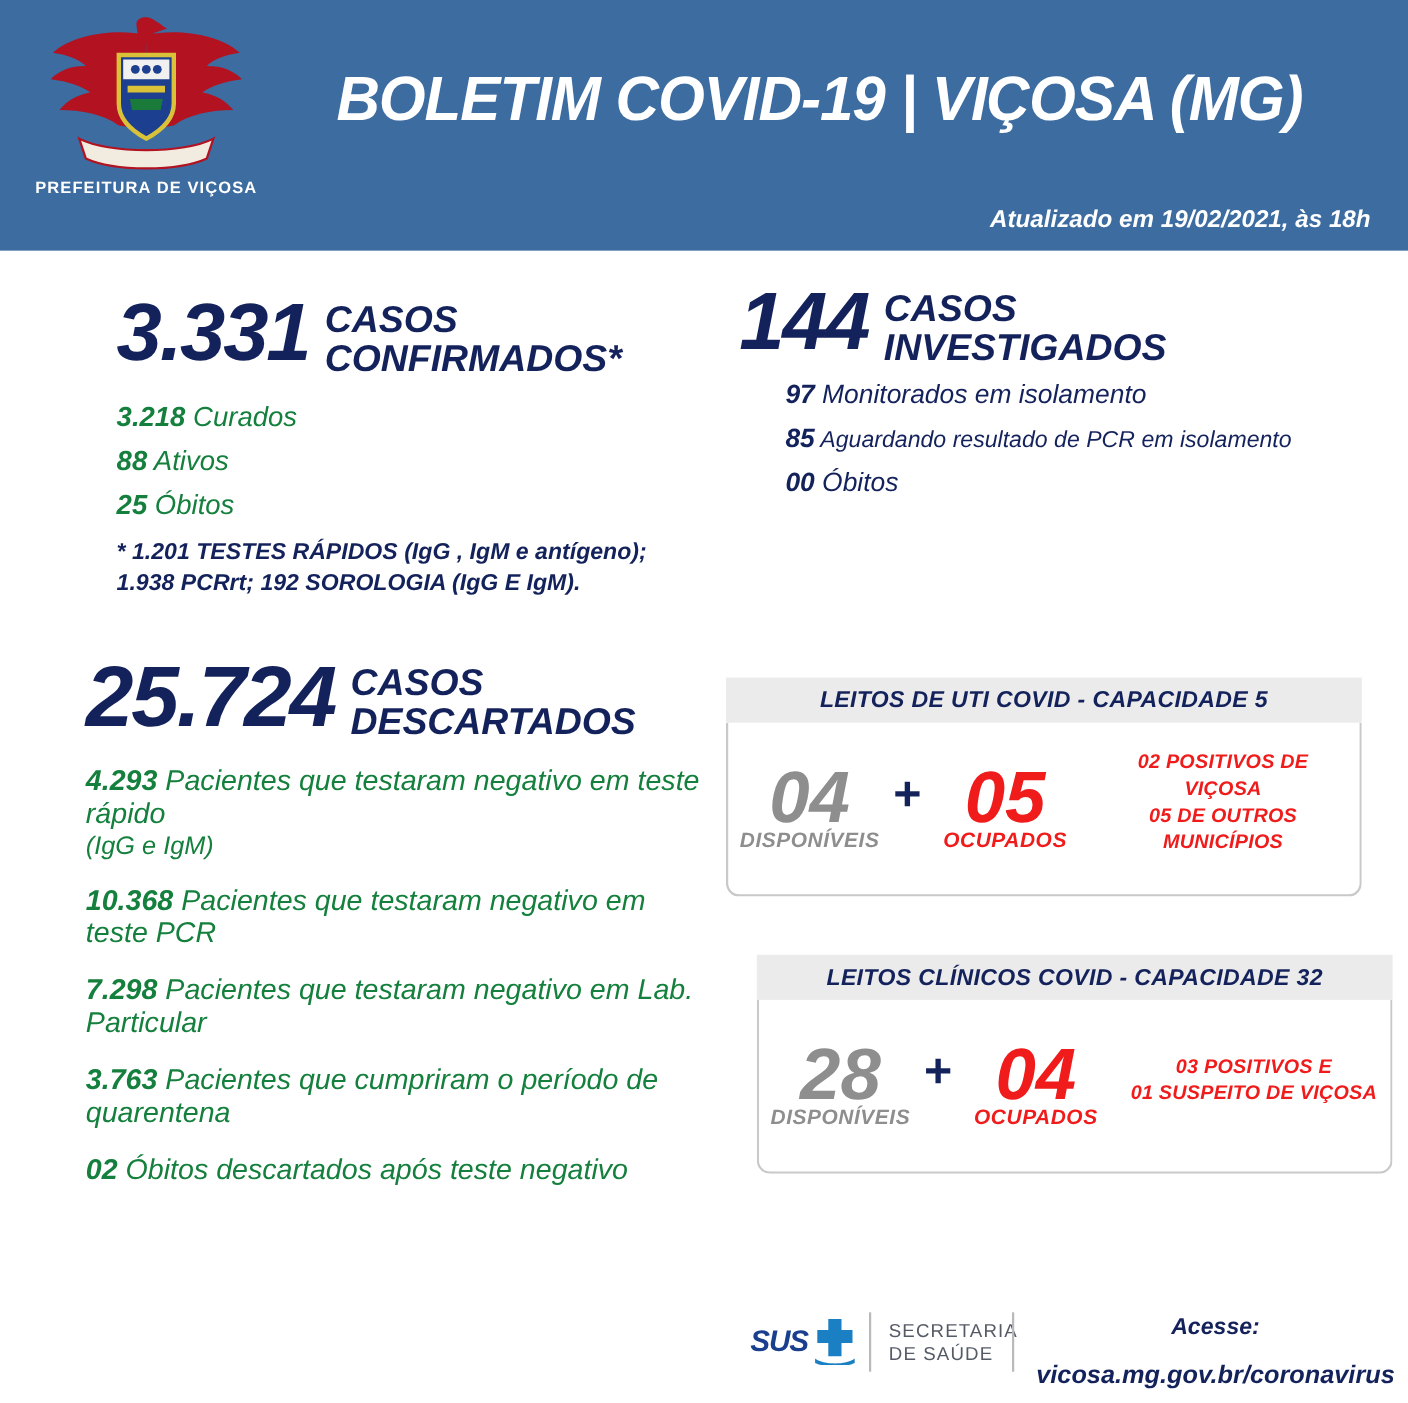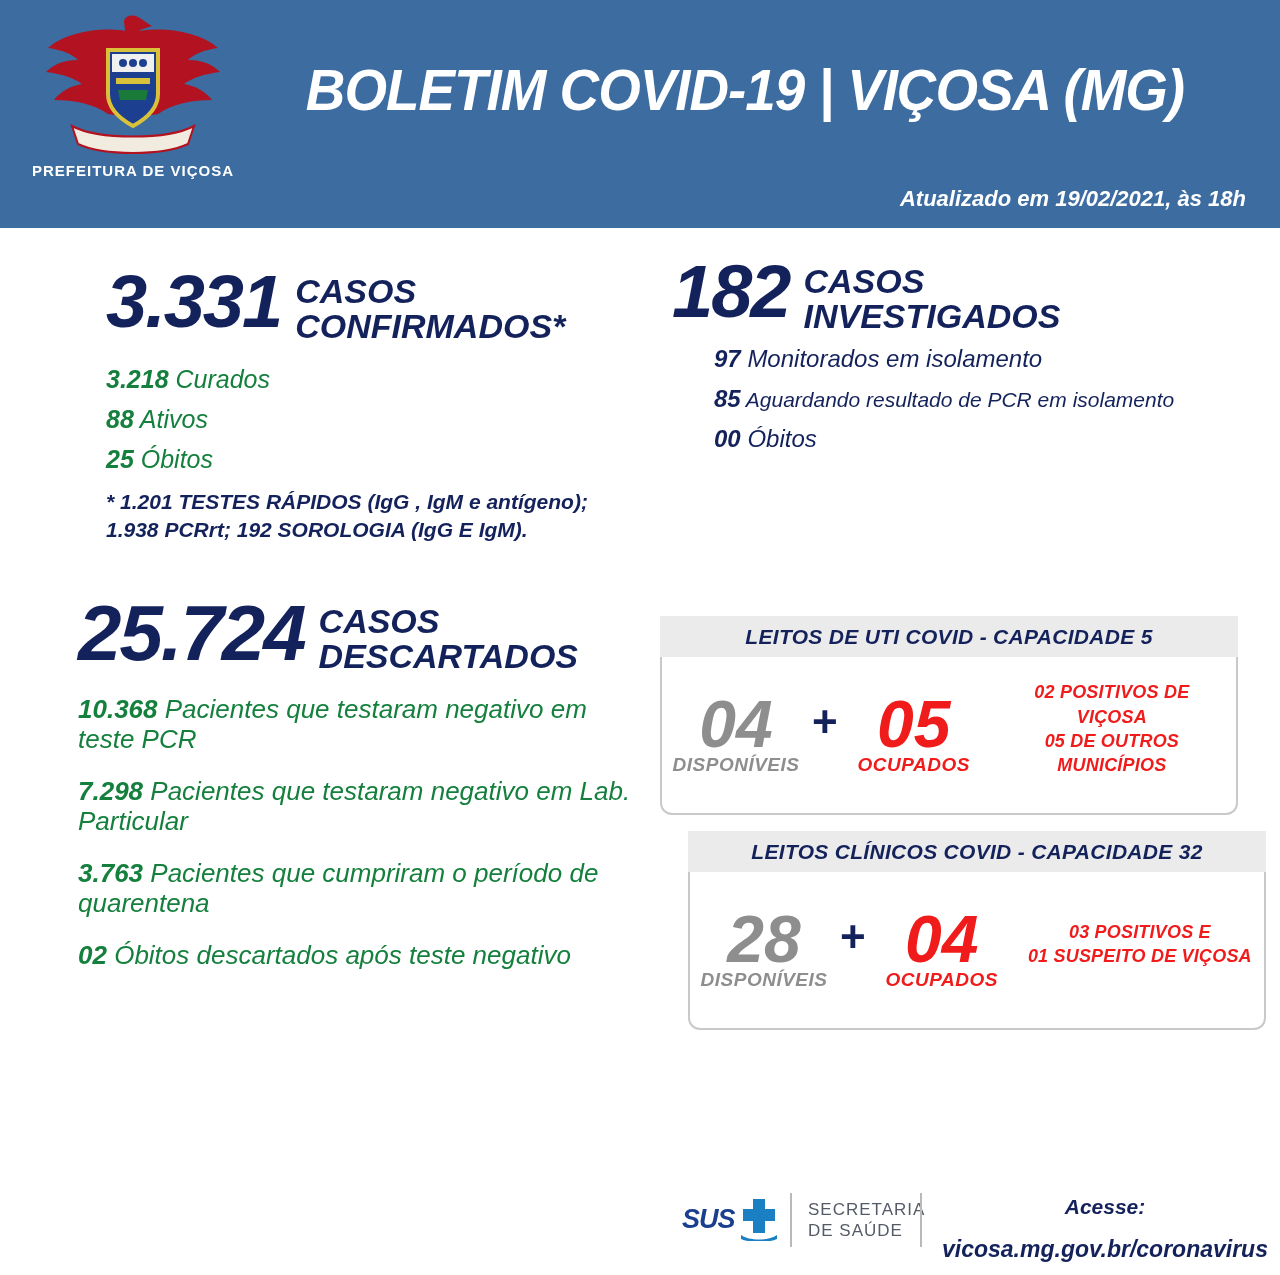--- a/index.html
+++ b/index.html
@@ -153,21 +153,21 @@
   }
   .inv-line b { font-weight: bold; }
   .inv-line.small { font-size: 21px; }
 
   
   .panel {
     position: absolute;
     width: 578px;
   }
   #panel-uti { left: 660px; top: 388px; }
-  #panel-clinicos { left: 660px; top: 603px; padding-left: 28px; }
+  #panel-clinicos { left: 660px; top: 640px; padding-left: 28px; }
 
   .panel-title {
     background: #ebebeb;
     color: #14225c;
     font-size: 21px;
     font-weight: bold;
     font-style: italic;
     text-align: center;
     padding: 9px 0 8px 0;
     letter-spacing: 0.3px;
@@ -321,21 +321,21 @@
       <span>Óbitos</span>
     </div>
     <div class="footnote">
       <div>* 1.201 TESTES RÁPIDOS (IgG , IgM e antígeno);</div>
       <div>1.938 PCRrt; 192 SOROLOGIA (IgG E IgM).</div>
     </div>
   </div>
 
   <div id="col-investigated">
     <div class="bignum-row">
-      <div class="bignum">182</div>
+      <div class="bignum">144</div>
       <div class="bignum-label">
         <div>CASOS</div>
         <div>INVESTIGADOS</div>
       </div>
     </div>
     <div class="inv-line" style="">
       <b>97</b>
       <span>Monitorados em isolamento</span>
     </div>
     <div class="inv-line small">
@@ -350,20 +350,25 @@
 
   <div id="col-discarded">
     <div class="bignum-row">
       <div class="bignum">25.724</div>
       <div class="bignum-label">
         <div>CASOS</div>
         <div>DESCARTADOS</div>
       </div>
     </div>
 
+    <div class="stat-line">
+      <b>4.293</b>
+      <span>Pacientes que testaram negativo em teste rápido</span>
+      <div style="font-size:23px;">(IgG e IgM)</div>
+    </div>
     <div class="stat-line">
       <b>10.368</b>
       <span>Pacientes que testaram negativo em teste PCR</span>
     </div>
     <div class="stat-line">
       <b>7.298</b>
       <span>Pacientes que testaram negativo em Lab. Particular</span>
     </div>
     <div class="stat-line">
       <b>3.763</b>

